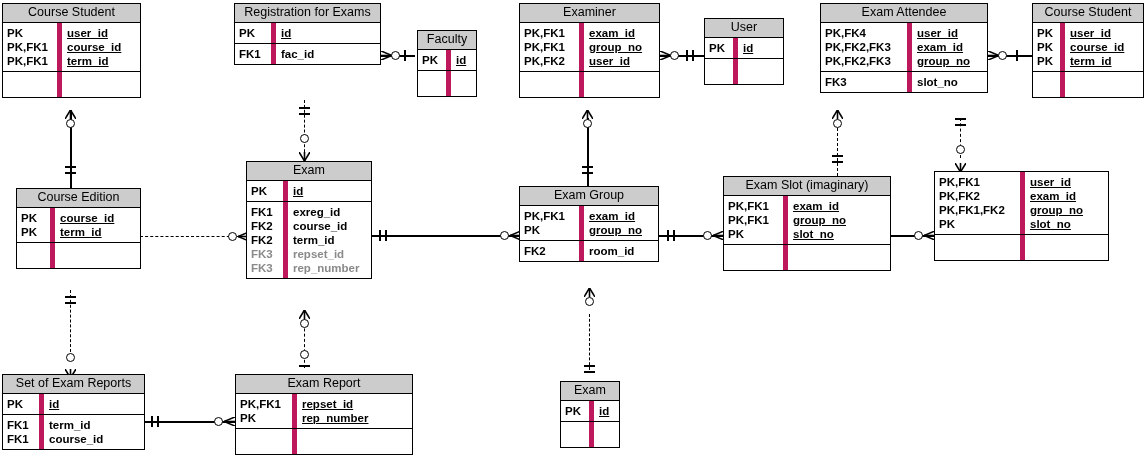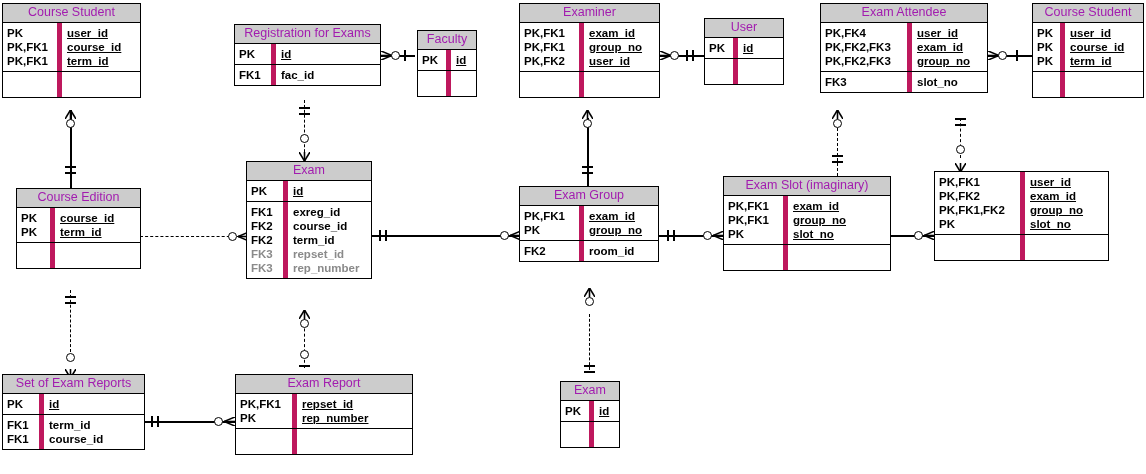--- a/index.html
+++ b/index.html
@@ -3,21 +3,21 @@
 <meta charset="utf-8">
 <style>
   html,body{margin:0;padding:0;background:#ffffff;}
   body{font-family:"Liberation Sans","DejaVu Sans",sans-serif;}
   #canvas{position:relative;width:1146px;height:474px;overflow:hidden;background:#fff;}
 
   
   .entity{position:absolute;border:1px solid #000;background:#fff;box-sizing:border-box;z-index:5;}
   .ent-title{
     background:#cccccc;border-bottom:1px solid #000;
-    text-align:center;font-size:12.5px;color:#a21caf;
+    text-align:center;font-size:12.5px;color:#000000;
     line-height:17px;height:18px;white-space:nowrap;overflow:hidden;
   }
   .ent-sec{display:flex;box-sizing:border-box;}
   .ent-sec + .ent-sec{border-top:1px solid #000;}
   .col-k{
     box-sizing:border-box;border-right:5px solid #be185d;
     font-weight:bold;font-size:11.5px;line-height:14px;
     padding:3px 3px 3px 4px;white-space:nowrap;
   }
   .col-a{
@@ -254,21 +254,21 @@
         <div>course_id</div>
         <div>term_id</div>
       </div>
     </div>
     <div class="ent-sec emptysec">
       <div class="col-k" style="width:59px;"></div>
       <div class="col-a"></div>
     </div>
   </div>
 
-  <div class="entity" style="left:234px;top:24px;width:147px;">
+  <div class="entity" style="left:234px;top:3px;width:147px;">
     <div class="ent-title">Registration for Exams</div>
     <div class="ent-sec pkrow">
       <div class="col-k" style="width:41px;">
         <div>PK</div>
       </div>
       <div class="col-a">
         <div>id</div>
       </div>
     </div>
     <div class="ent-sec">

